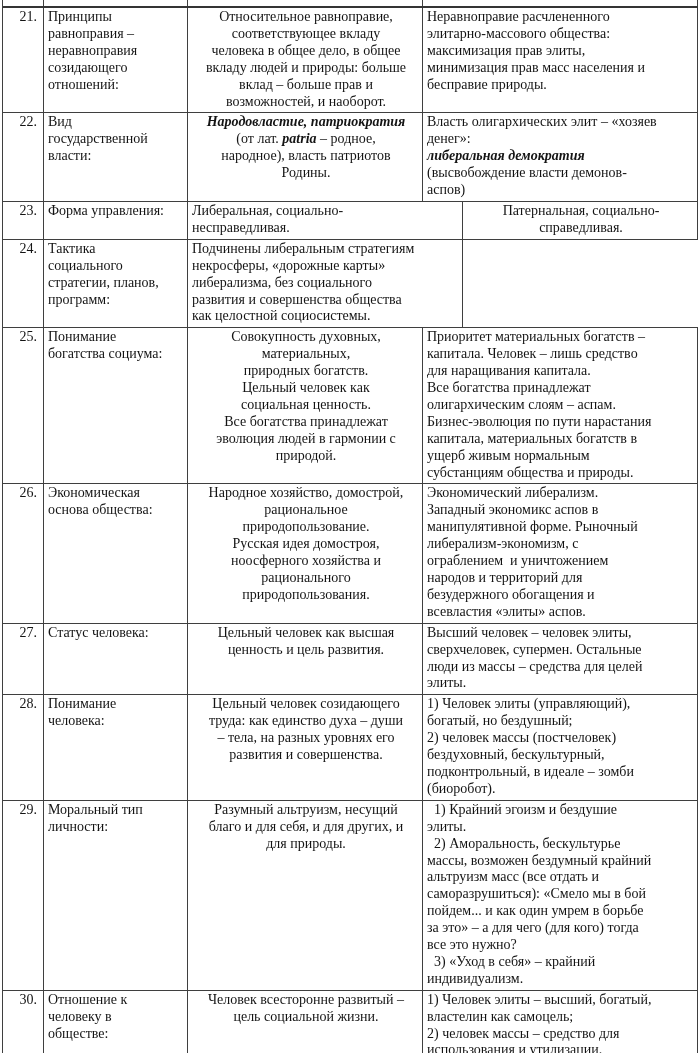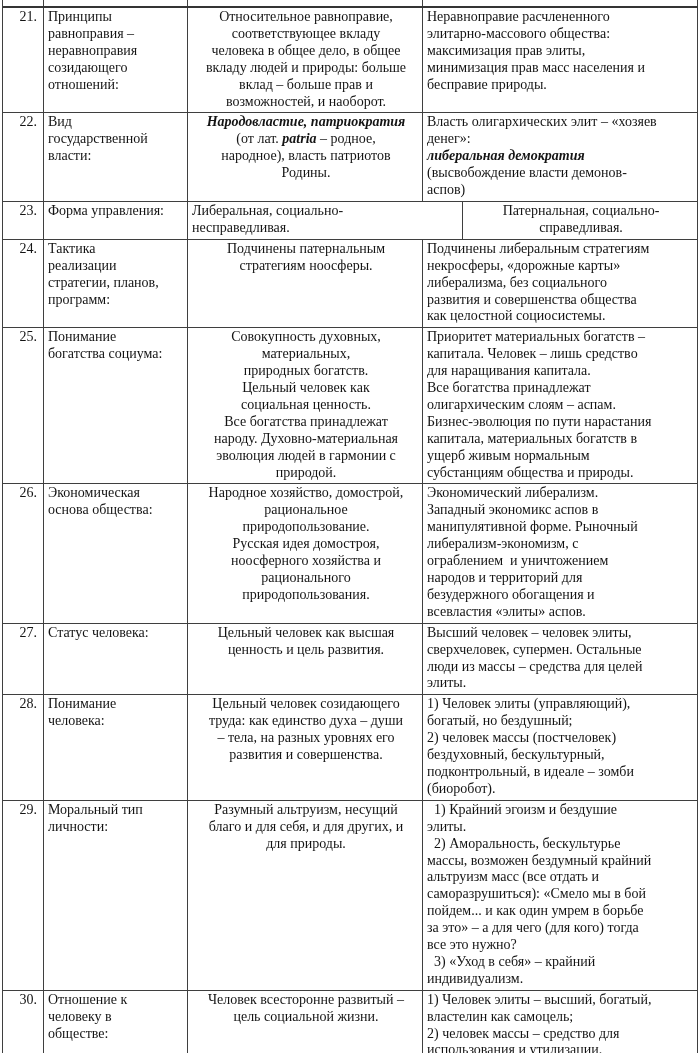--- a/index.html
+++ b/index.html
@@ -103,27 +103,23 @@
           <div class="line">Патернальная, социально-</div>
           <div class="line">справедливая.</div>
         </div>
       </div>
       <div class="row">
         <div class="cell c-num">
           <div class="line">24.</div>
         </div>
         <div class="cell c-topic">
           <div class="line">Тактика</div>
-          <div class="line">реализации</div>
+          <div class="line">социального</div>
           <div class="line">стратегии, планов,</div>
           <div class="line">программ:</div>
-        </div>
-        <div class="cell c-left">
-          <div class="line">Подчинены патернальным</div>
-          <div class="line">стратегиям ноосферы.</div>
         </div>
         <div class="cell c-right">
           <div class="line">Подчинены либеральным стратегиям</div>
           <div class="line">некросферы, «дорожные карты»</div>
           <div class="line">либерализма, без социального</div>
           <div class="line">развития и совершенства общества</div>
           <div class="line">как целостной социосистемы.</div>
         </div>
       </div>
       <div class="row">
@@ -134,21 +130,20 @@
           <div class="line">Понимание</div>
           <div class="line">богатства социума:</div>
         </div>
         <div class="cell c-left">
           <div class="line">Совокупность духовных,</div>
           <div class="line">материальных,</div>
           <div class="line">природных богатств.</div>
           <div class="line">Цельный человек как</div>
           <div class="line">социальная ценность.</div>
           <div class="line">Все богатства принадлежат</div>
-          <div class="line">народу. Духовно-материальная</div>
           <div class="line">эволюция людей в гармонии с</div>
           <div class="line">природой.</div>
         </div>
         <div class="cell c-right">
           <div class="line">Приоритет материальных богатств –</div>
           <div class="line">капитала. Человек – лишь средство</div>
           <div class="line">для наращивания капитала.</div>
           <div class="line">Все богатства принадлежат</div>
           <div class="line">олигархическим слоям – аспам.</div>
           <div class="line">Бизнес-эволюция по пути нарастания</div>

